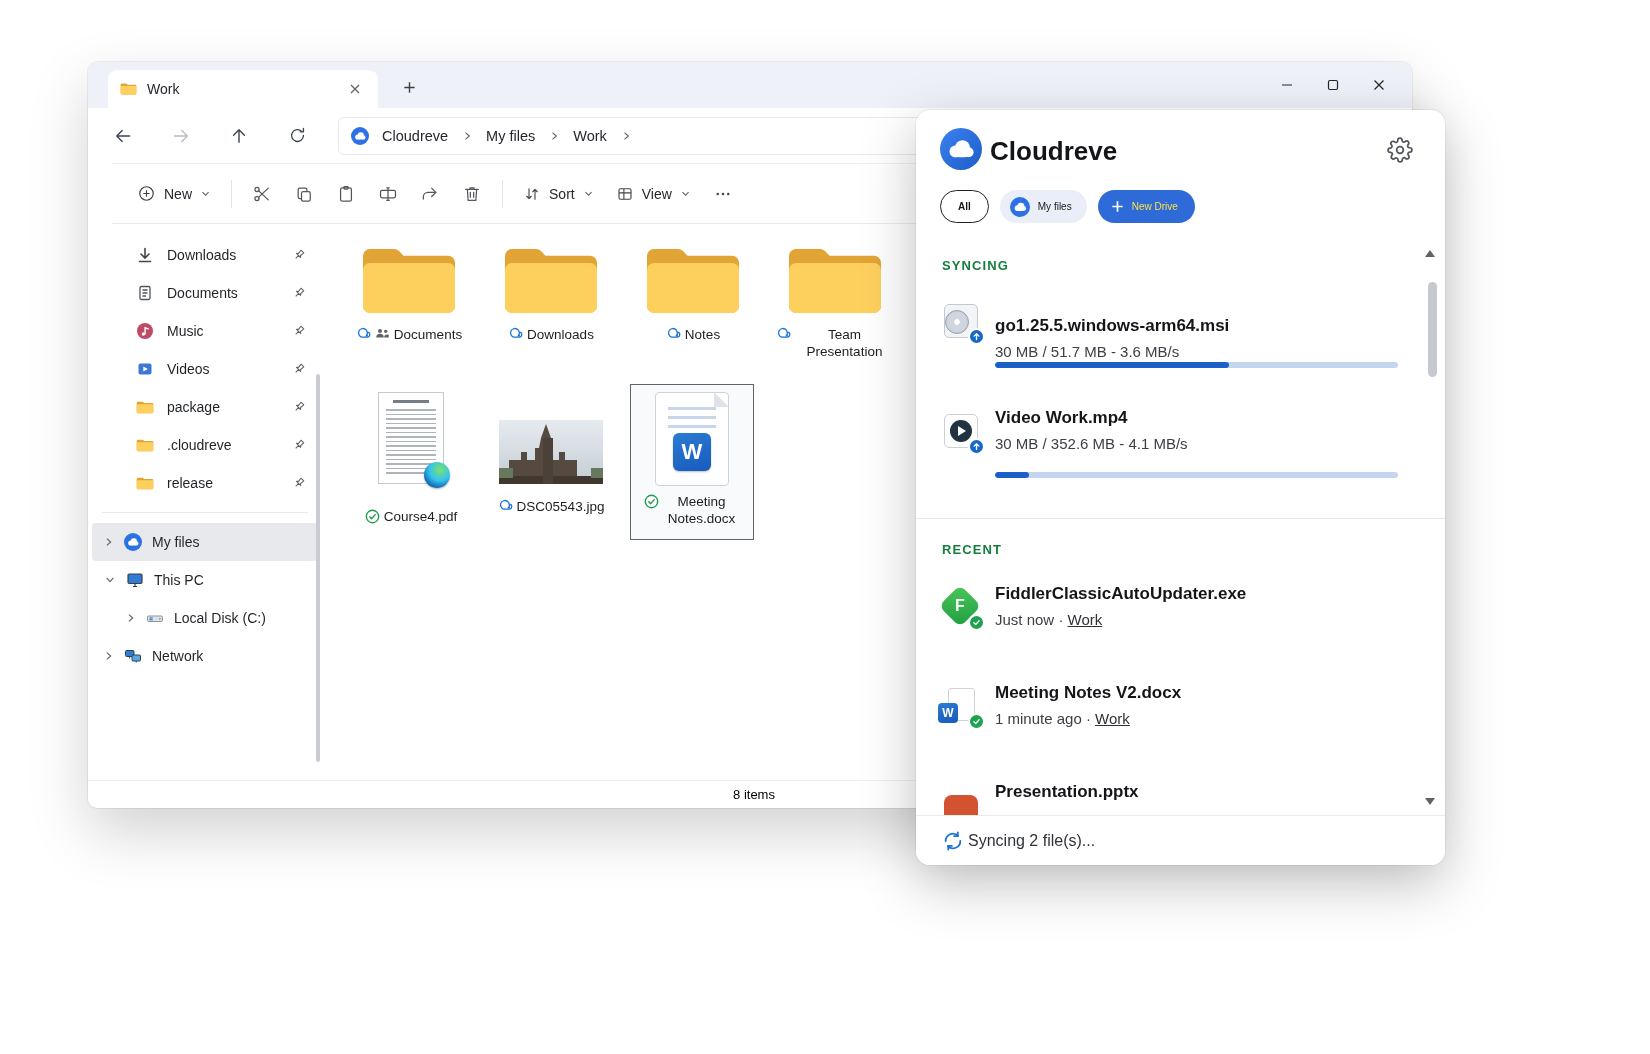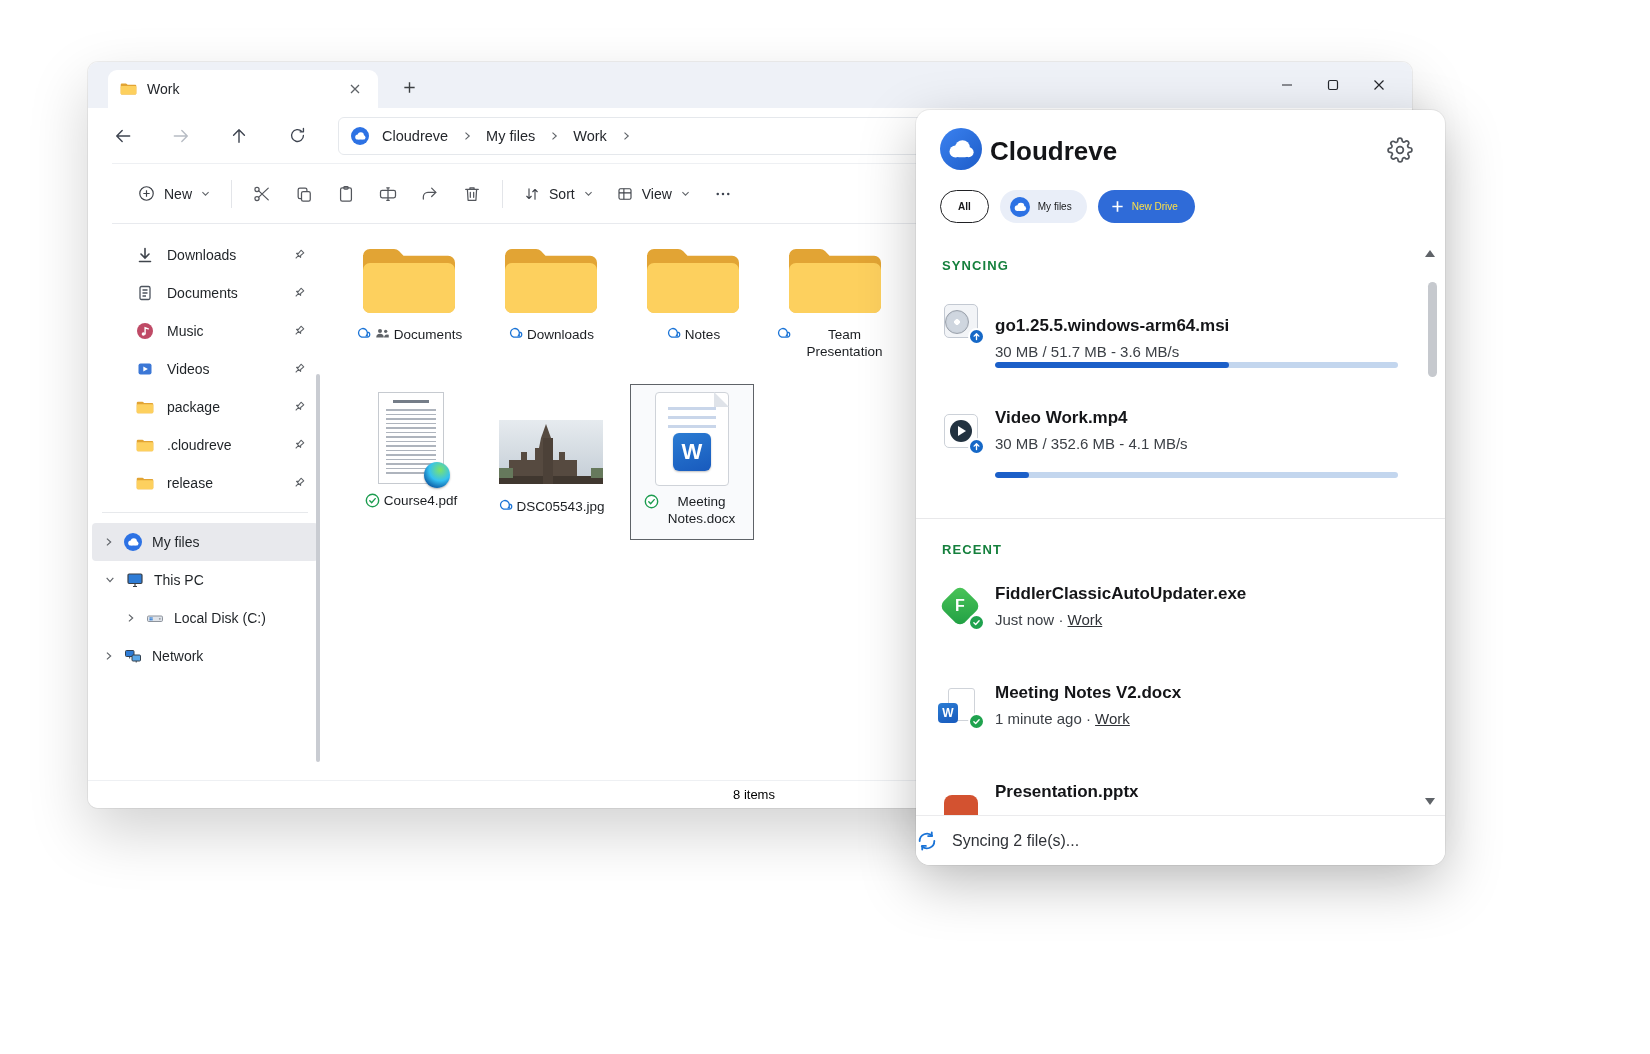--- a/index.html
+++ b/index.html
@@ -117,21 +117,21 @@
     background:linear-gradient(135deg,#4cc659,#1f9e43); display:flex; align-items:center; justify-content:center; }
   .fiddler span { transform:rotate(-45deg); color:#fff; font-weight:bold; font-size:16px; }
   .mini-page { position:absolute; left:6px; top:1px; width:27px; height:33px; background:#fff; border:1px solid #cfd3d9; border-radius:3px; }
   .mini-word { position:absolute; left:-4px; bottom:2px; width:20px; height:20px; border-radius:4px; background:linear-gradient(160deg,#2b7cd3,#185abd); color:#fff; font-weight:bold; font-size:12px; display:flex; align-items:center; justify-content:center; }
   .ppt-ico { position:absolute; left:28px; width:34px; height:34px; border-radius:8px; background:#d35230; }
 
   .cr-scroll-thumb { position:absolute; right:8px; top:172px; width:9px; height:95px; border-radius:4.5px; background:#c6c9ce; }
   .tri-up { position:absolute; right:10px; top:140px; width:0; height:0; border-style:solid; border-width:0 5px 7px 5px; border-color:transparent transparent #5f6368 transparent; }
   .tri-down { position:absolute; right:10px; top:688px; width:0; height:0; border-style:solid; border-width:7px 5px 0 5px; border-color:#5f6368 transparent transparent transparent; }
 
-  .cr-footer { position:absolute; left:0; right:0; bottom:0; height:50px; border-top:1px solid #ebebed; background:#fff; display:flex; align-items:center; gap:14px; font-size:16px; color:#2f3237; }
+  .cr-footer { position:absolute; left:0; right:0; bottom:0; height:50px; border-top:1px solid #ebebed; background:#fff; display:flex; align-items:center; padding-left:26px; gap:4px; font-size:16px; color:#2f3237; }
 </style>
 </head>
 <body>
 
 <div class="explorer">
 
   <div class="tabstrip">
     <div class="tab">
       <span>
         <svg width="17" height="14" viewBox="0 0 100 82">
@@ -534,21 +534,21 @@
           <span>Team Presentation</span>
         </div>
       </div>
 
       <div class="tile" style="left:17px; top:160px; padding-top:8px;">
         <div class="pdf-page">
           <div class="pdf-title"></div>
           <div class="pdf-cols"></div>
           <div class="edge-badge"></div>
         </div>
-        <div class="tile-label" style="margin-top:8px;">
+        <div class="tile-label" style="margin-top:24px;">
           <span class="st">
               <svg width="15" height="15" viewBox="0 0 16 16">
                 <circle cx="8" cy="8" r="6.6" fill="#fff" stroke="#1c9c4f" stroke-width="1.5"></circle>
                 <path d="M5.1 8.3l2 2 3.8-4.3" stroke="#1c9c4f" stroke-width="1.5" fill="none" stroke-linecap="round"></path>
               </svg>
             </span>
           <span>Course4.pdf</span>
         </div>
       </div>
 

